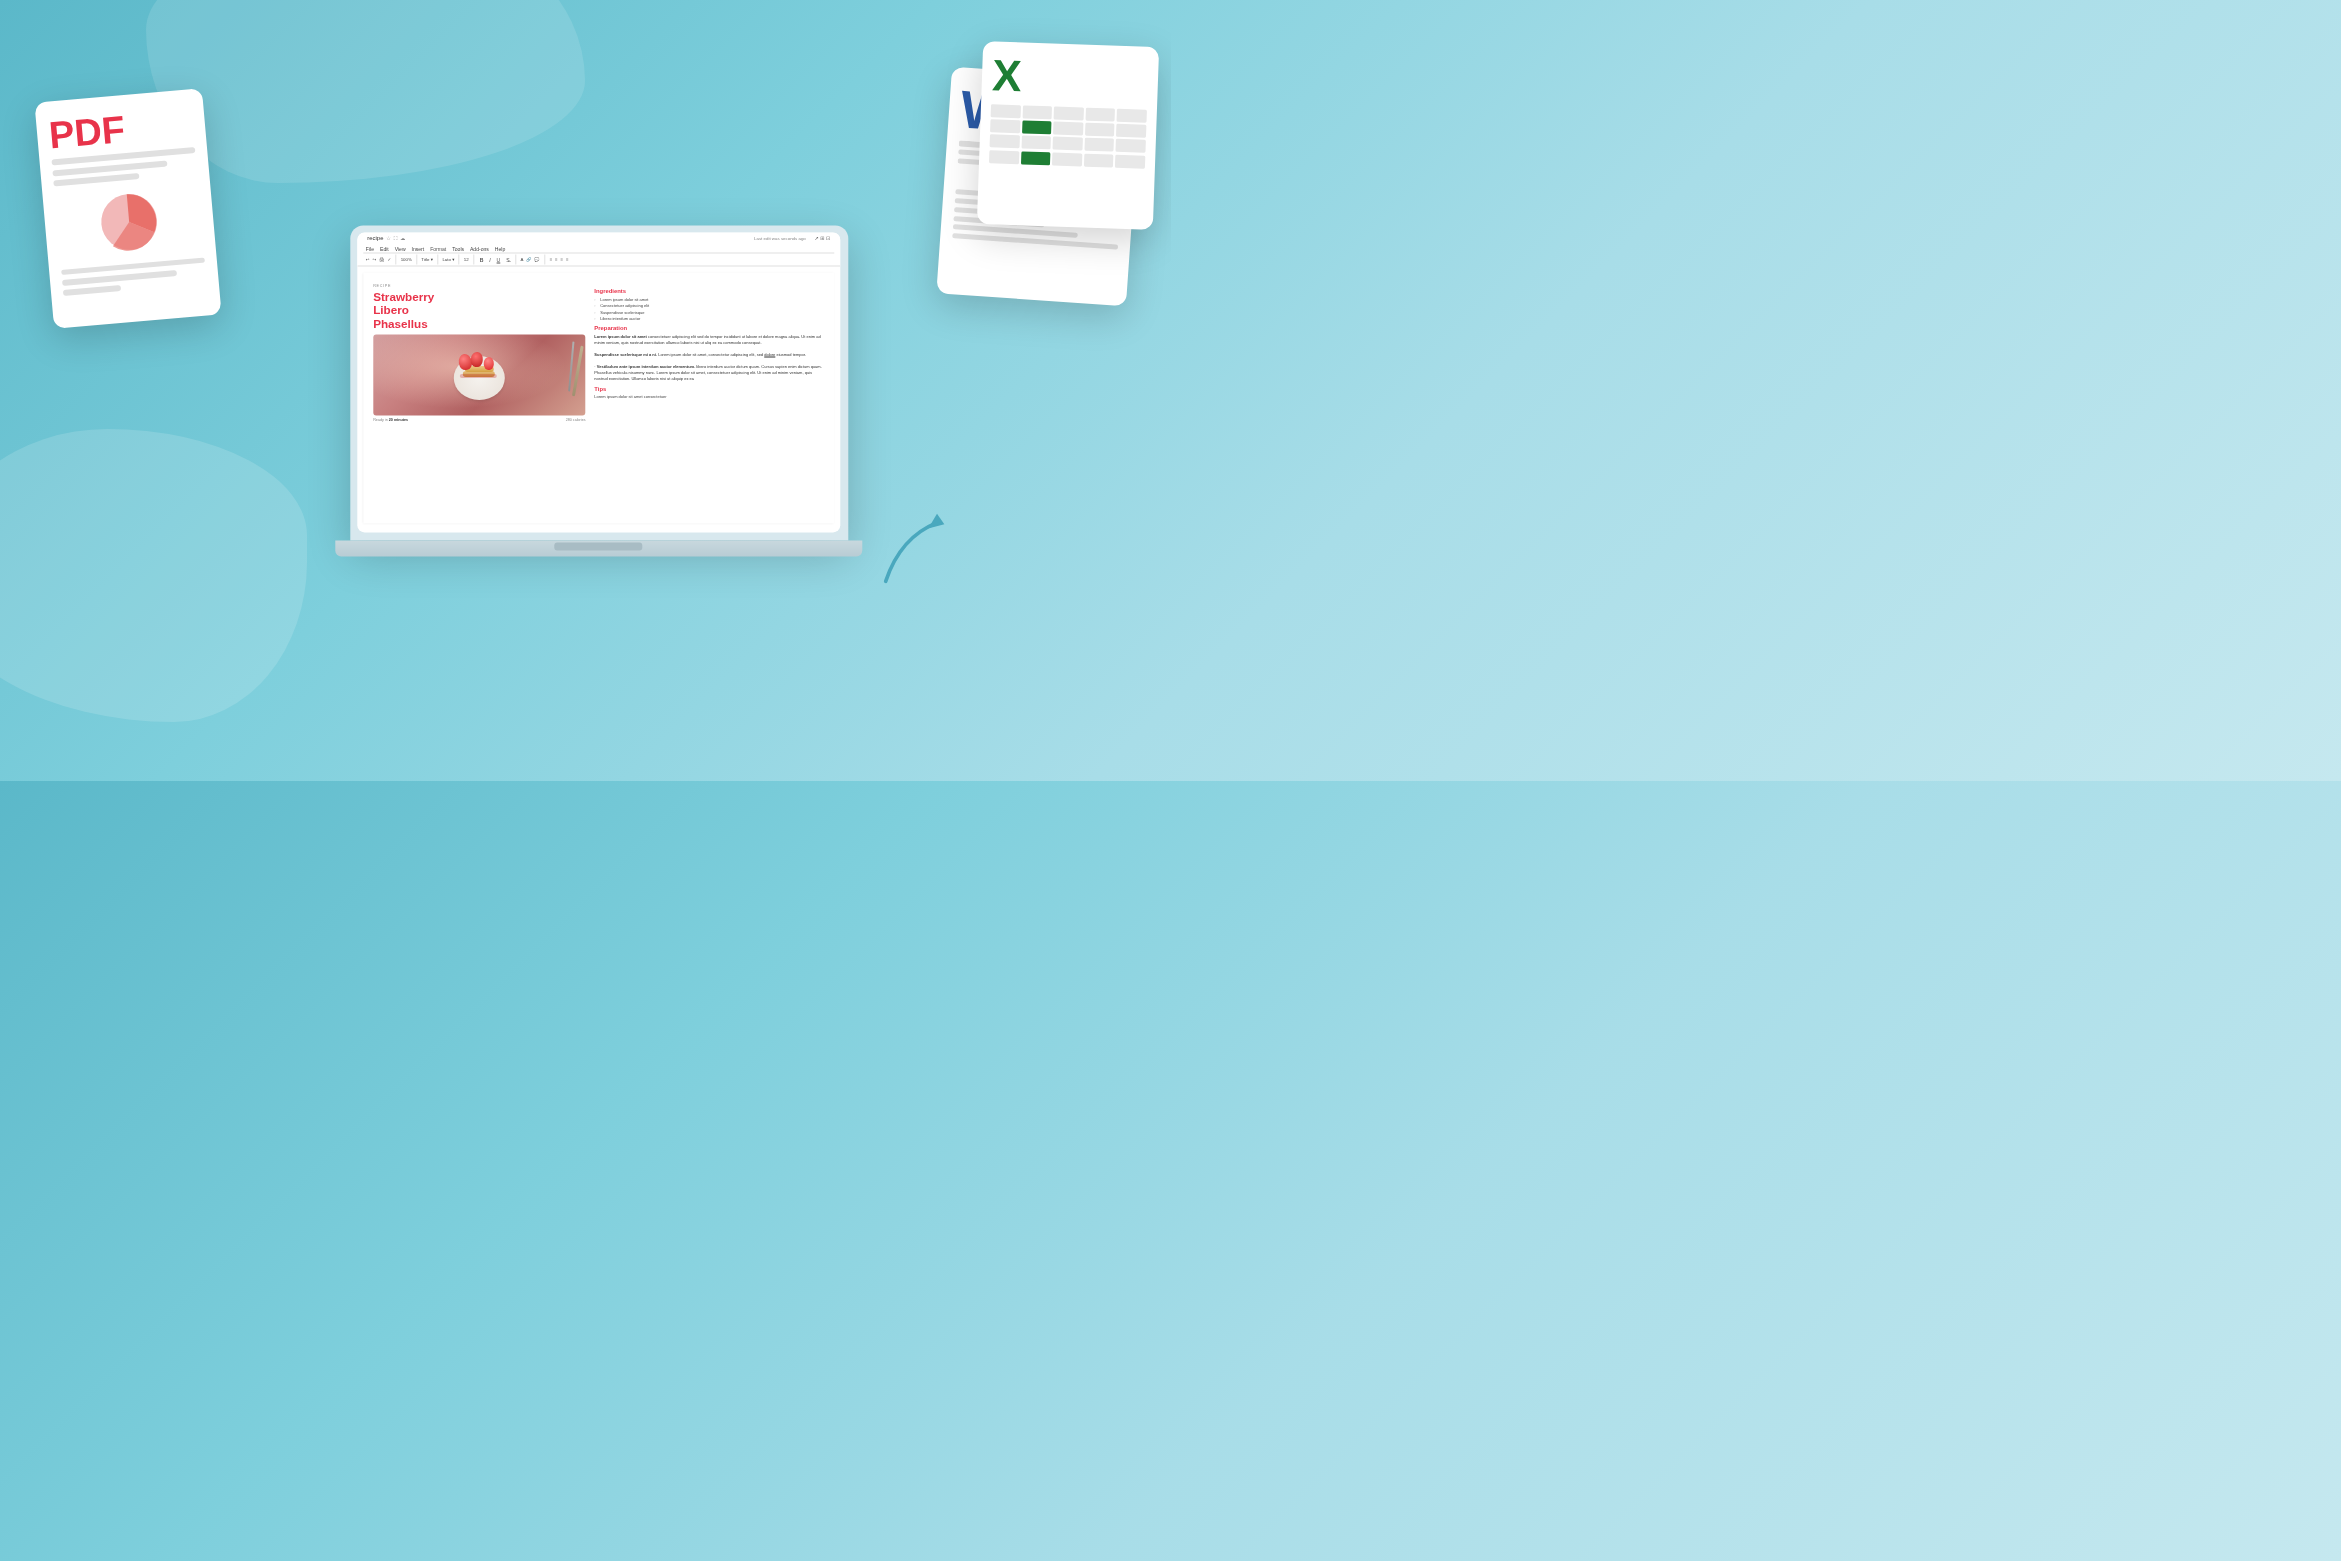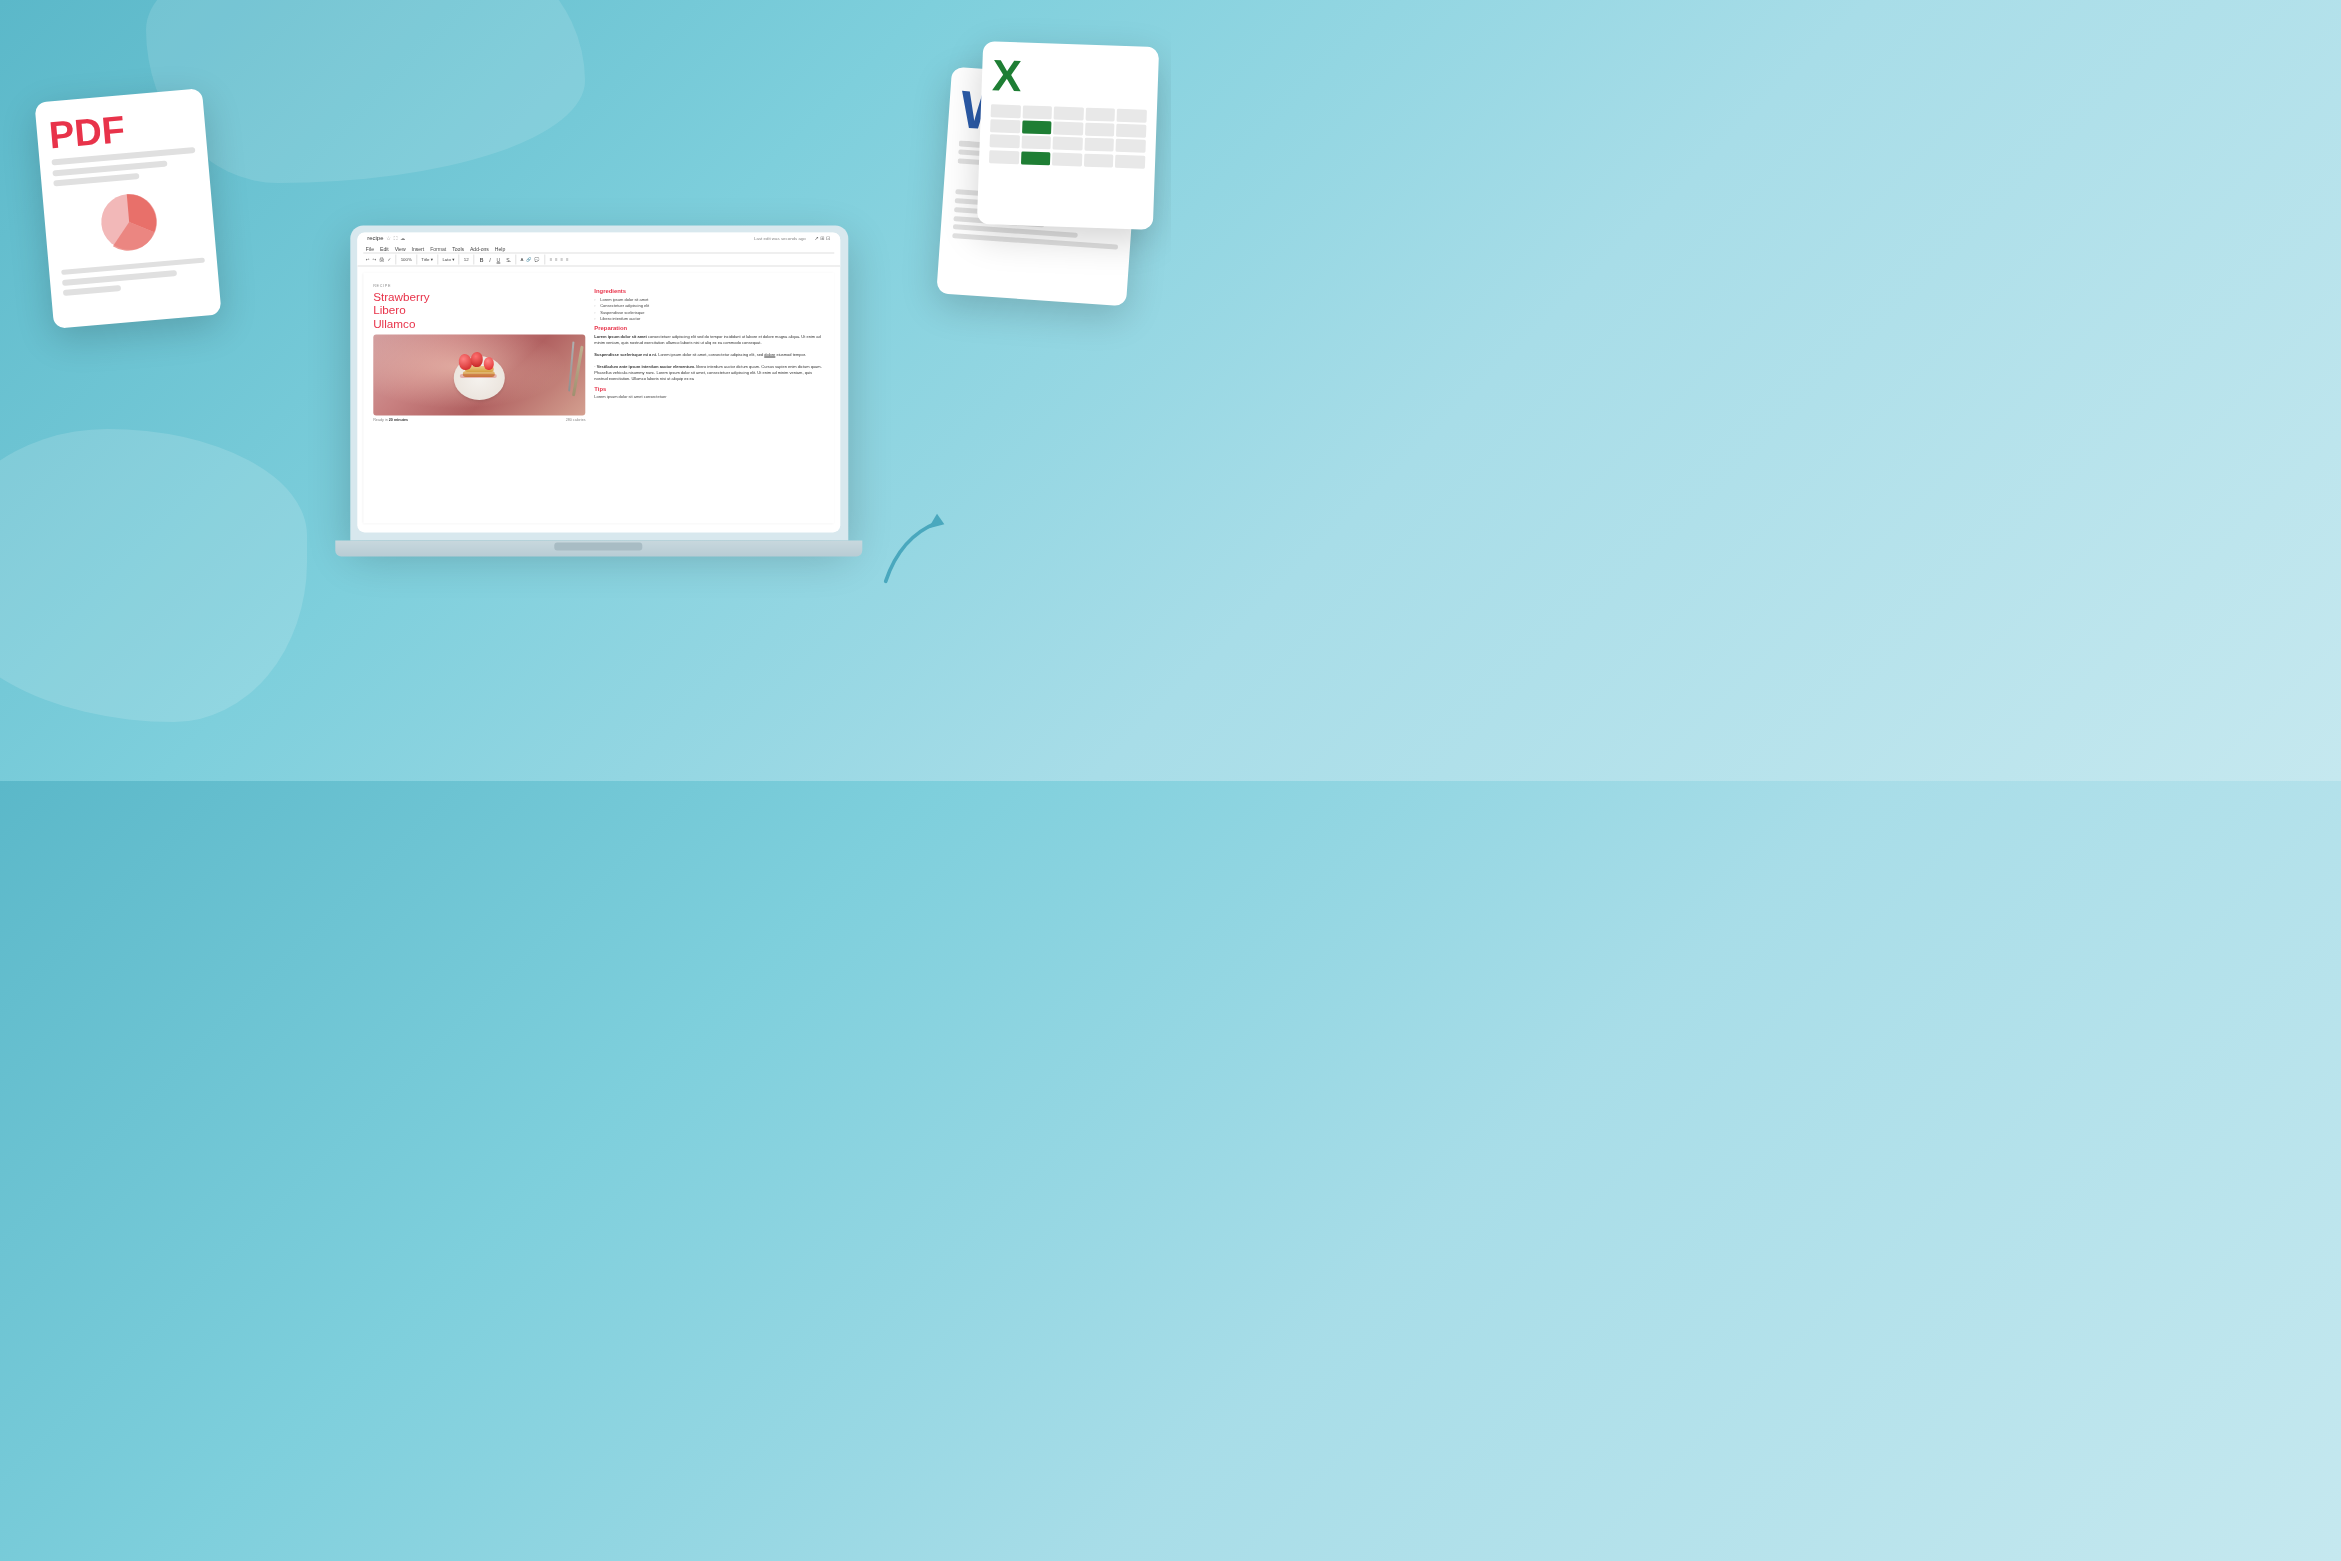--- a/index.html
+++ b/index.html
@@ -144,21 +144,21 @@
     .recipe-label {
       font-size: 3.7px;
       color: #888;
       letter-spacing: 0.7px;
       text-transform: uppercase;
       margin-bottom: 1.5px;
     }
 
     .recipe-title {
       font-size: 11.7px;
-      font-weight: 400;
+      font-weight: 700;
       color: #e8334a;
       line-height: 1.15;
       margin-bottom: 4.4px;
     }
 
     .recipe-image {
       width: 100%;
       height: 81px;
       background: linear-gradient(135deg, #d4a0a0 0%, #c88080 30%, #b06060 60%, #d4a090 100%);
       border-radius: 2.9px;
@@ -514,21 +514,21 @@
       </div>
 
       <div class="doc-content">
         <div class="doc-page">
 
           <div class="doc-left-col">
             <div class="recipe-label">RECIPE</div>
             <div class="recipe-title">
               <span>Strawberry</span><br>
               <span>Libero</span><br>
-              <span>Ullamco</span>
+              <span>Phasellus</span>
             </div>
             <div class="recipe-image">
               <div class="recipe-image-overlay"></div>
 
               <div style="position:absolute; left:50%; top:50%; transform:translate(-50%, -50%); width:59px; height:59px;">
 
                 <div style="position:absolute; left:3.7px; top:11px; width:51px; height:44px; background:radial-gradient(#f5f2ee, #e8e0d8); border-radius:50%; box-shadow:0 1.5px 2.9px rgba(0,0,0,0.1);"></div>
 
                 <div style="position:absolute; left:13px; top:25.6px; width:32px; height:5.9px; background:linear-gradient(180deg, #e8c080, #c8903c); border-radius:4.4px;"></div>
                 <div style="position:absolute; left:14.6px; top:21px; width:29px; height:5.9px; background:linear-gradient(180deg, #ecc888, #d4a040); border-radius:4.4px;"></div>

